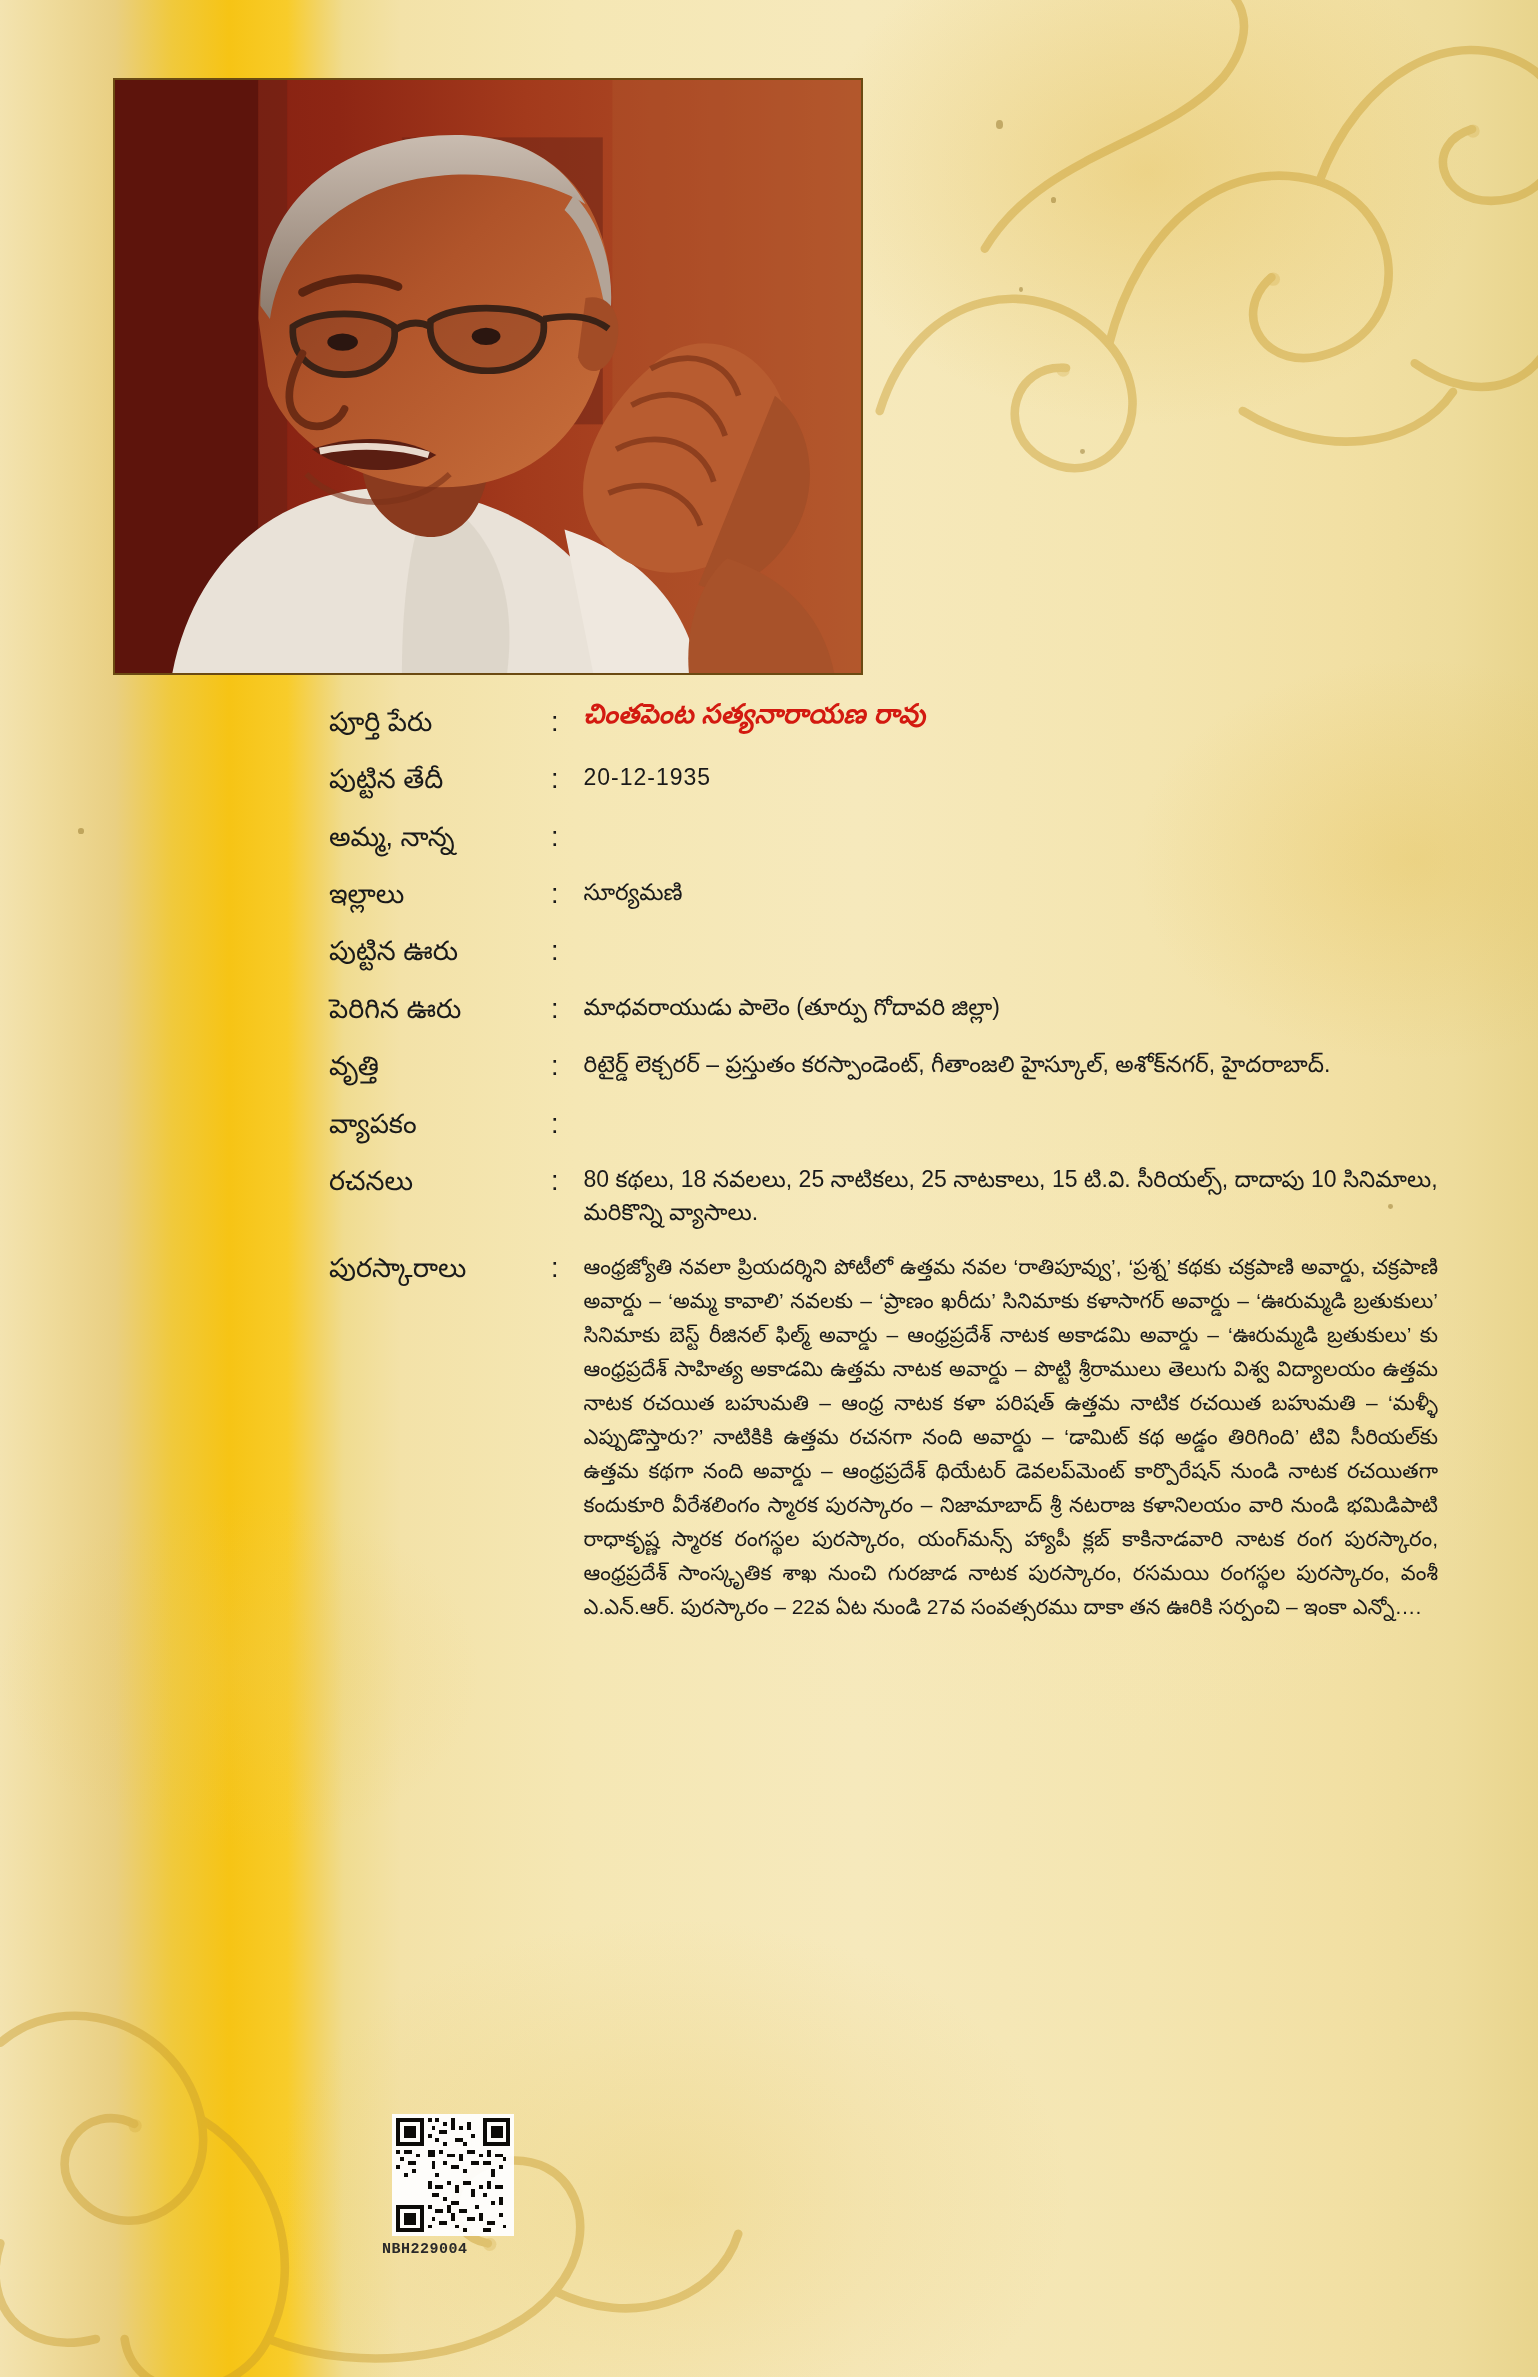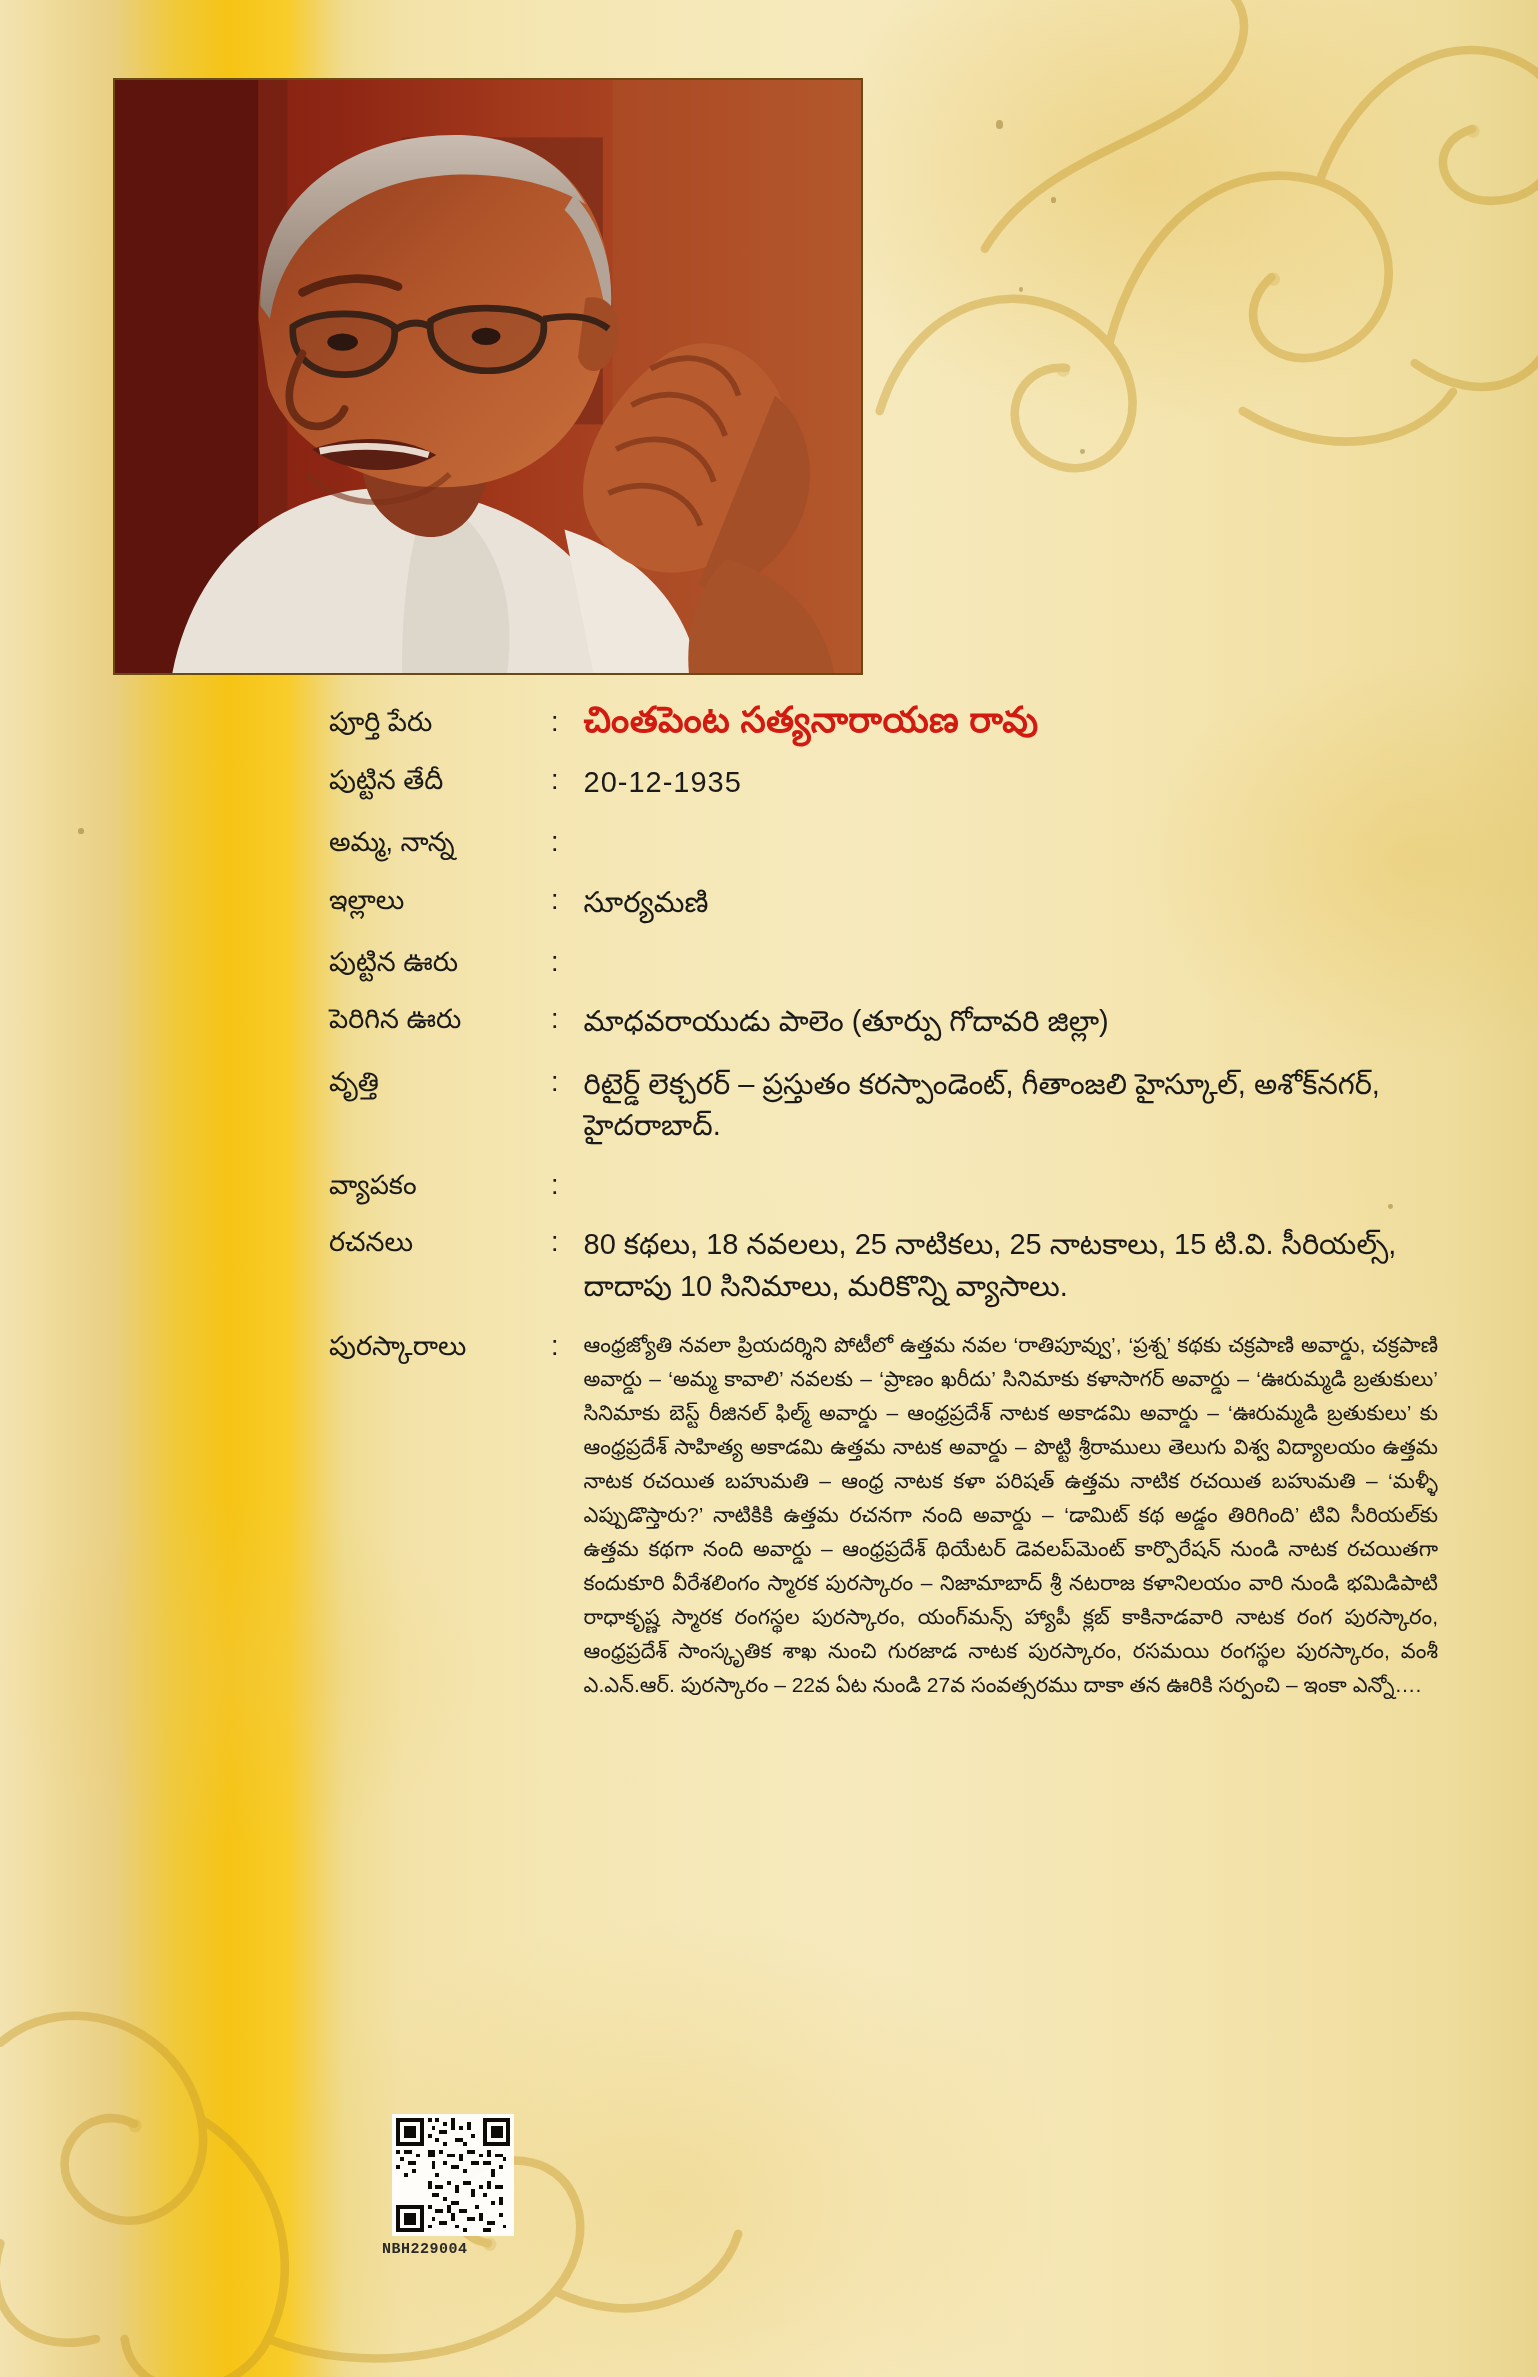--- a/index.html
+++ b/index.html
@@ -105,31 +105,32 @@
   }
   .row .colon {
     width: 32.5px;
     flex: 0 0 32.5px;
     font-size: 27px;
     color: #1a1a1a;
     line-height: 1.35;
   }
   .row .value {
     flex: 1 1 auto;
-    font-size: 29px;
+    font-size: 23px;
     color: #1a1a1a;
     line-height: 1.42;
   }
 
   .row.name .value {
     color: #d31a10;
-    font-size: 36px;
+    font-size: 27px;
     font-weight: bold;
     letter-spacing: 0.3px;
     line-height: 1.2;
+    font-style: italic;
   }
   .row.name .label { padding-top: 5.7px; }
   .row.name .colon { padding-top: 5.7px; }
 
   .row.dob .value { letter-spacing: 1px; }
 
   .row.awards { margin-bottom: 7px; }
   .row.awards .value {
     text-align: justify;
     line-height: 1.62;

